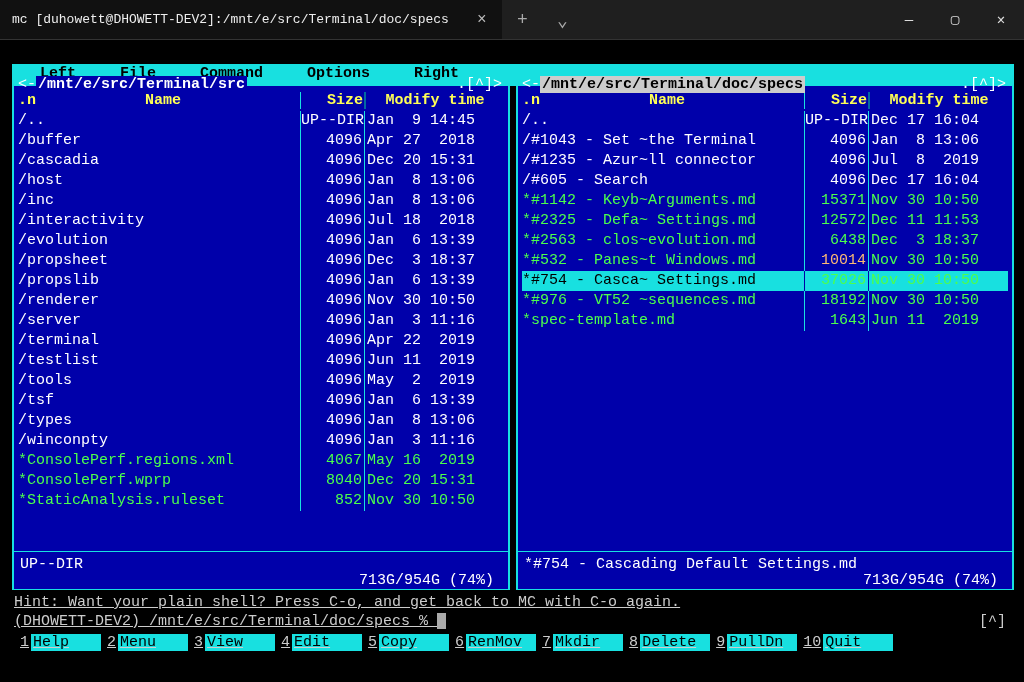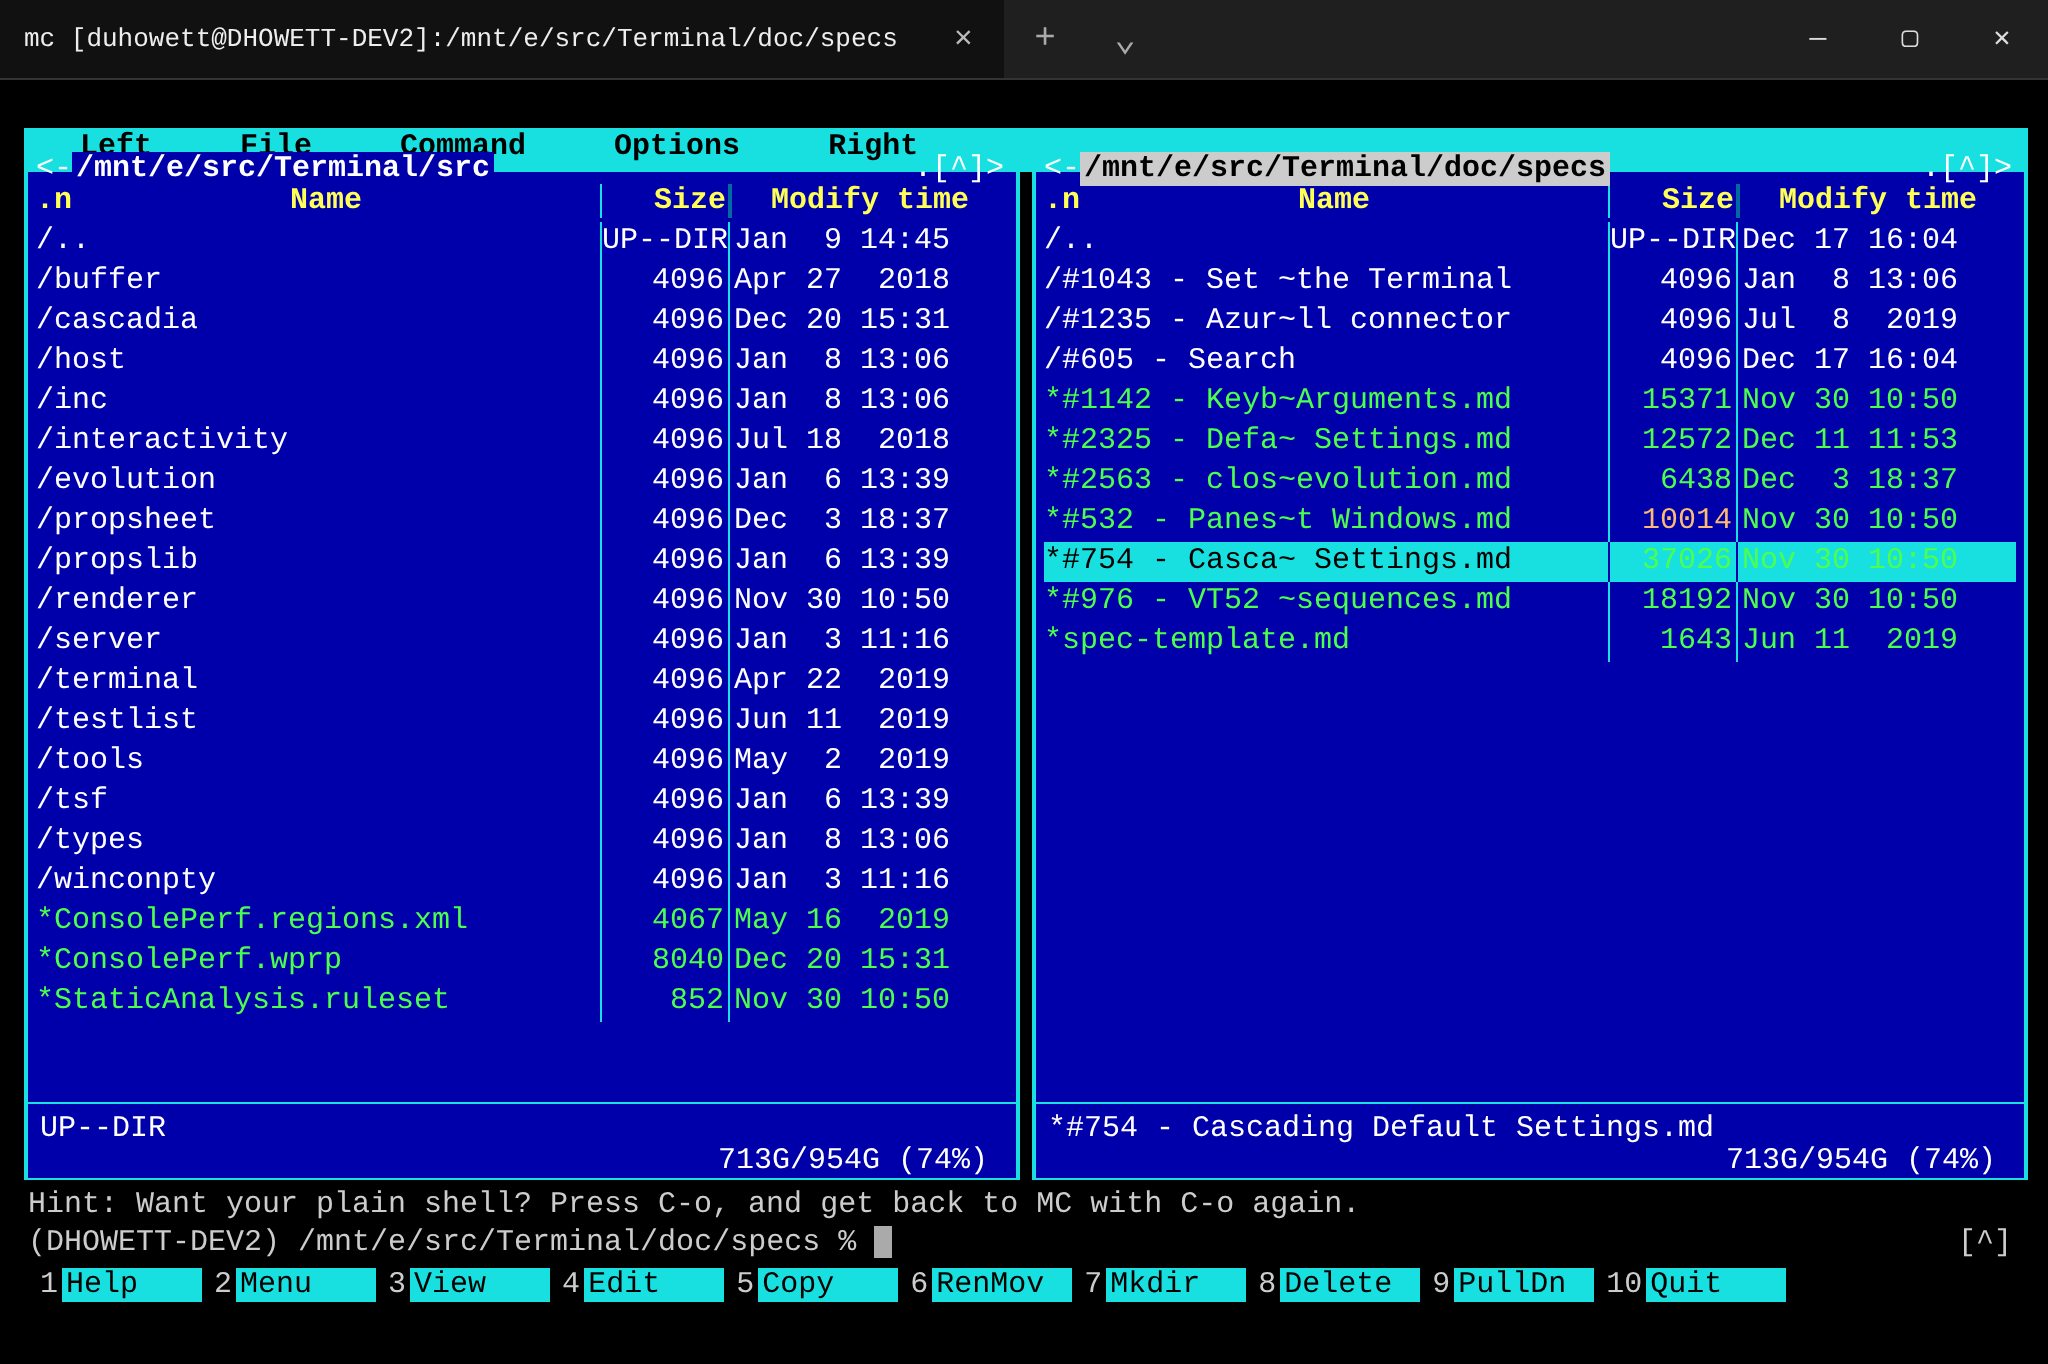--- a/index.html
+++ b/index.html
@@ -64,21 +64,21 @@
 
   .panel-footer {
     position:absolute; bottom:-1px; left:0; right:0;
     border-top: 1px solid #18e0e0;
     display:flex; justify-content:space-between;
     color:#fff; padding: 4px 6px 2px 6px; height: 38px;
     background:#0000aa;
   }
   .panel-footer .statline { position:absolute; bottom:0; right:10px; color:#fff; background:#0000aa; padding: 0 4px;}
 
-  .bottom-area { background:#000; color:#ccc; padding: 4px 2px 0 2px; height: 70px; }
+  .bottom-area { background:#000; color:#ccc; padding: 4px 2px 0 2px; height: 70px; text-decoration: underline; }
   .hintline { color:#ccc; margin-bottom: 2px; }
   .promptline { color:#ccc; }
   .promptline .cursor { background:#aaa; display:inline-block; width:9px; height:16px; vertical-align:middle;}
   .uparrow-right { float:right; color:#ccc; padding-right:6px;}
 
   .fkeys { display:flex; margin-top:4px; }
   .fkey { display:flex; }
   .fnum { color:#ccc; padding: 0 2px 0 6px; }
   .flbl { background:#18e0e0; color:#000; padding: 0 10px 0 2px; min-width:70px; }
 

